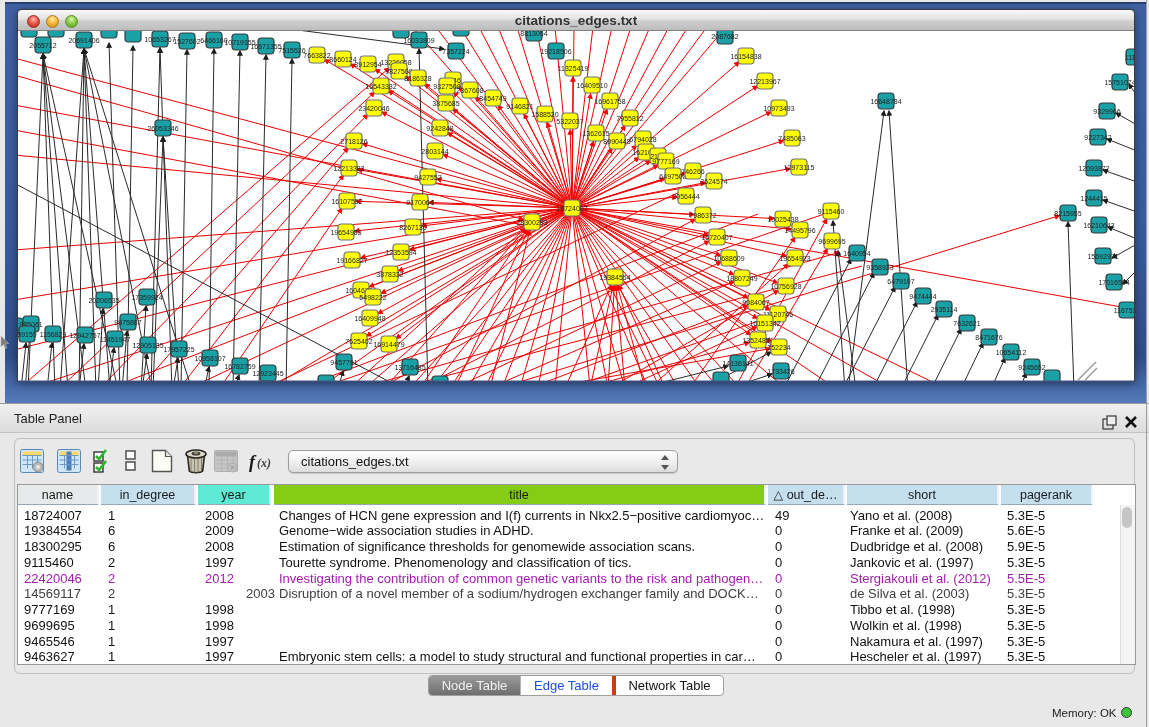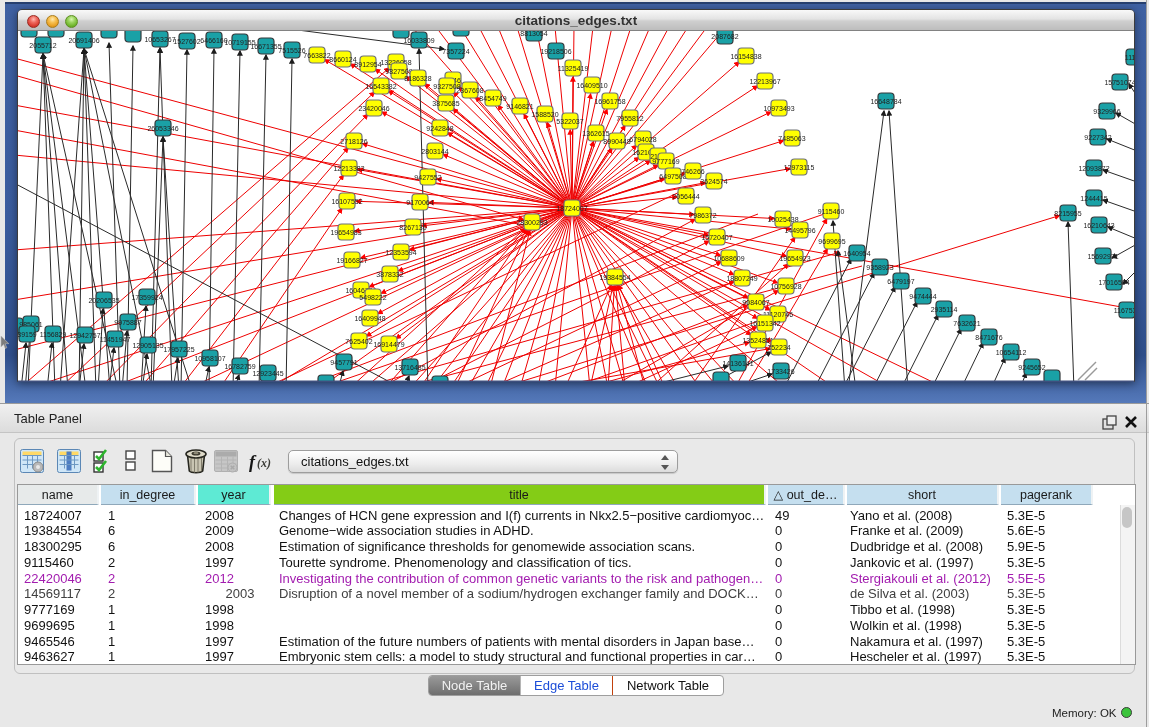--- a/index.html
+++ b/index.html
@@ -643,21 +643,21 @@
       <div style="position:absolute;left:90px;width:94px;top:0;text-align:left;overflow:hidden;white-space:nowrap;">2</div>
       <div style="position:absolute;left:187px;width:70px;top:0;text-align:left;overflow:hidden;white-space:nowrap;">2012</div>
       <div style="position:absolute;left:261px;width:492px;top:0;text-align:left;overflow:hidden;white-space:nowrap;">Investigating the contribution of common genetic variants to the risk and pathogen…</div>
       <div style="position:absolute;left:757px;width:72px;top:0;text-align:left;overflow:hidden;white-space:nowrap;">0</div>
       <div style="position:absolute;left:832px;width:152px;top:0;text-align:left;overflow:hidden;white-space:nowrap;">Stergiakouli et al. (2012)</div>
       <div style="position:absolute;left:989px;width:86px;top:0;text-align:left;overflow:hidden;white-space:nowrap;">5.5E-5</div>
     </div>
     <div style="position:absolute;left:0;top:101.2px;width:1100px;height:16px;line-height:16px;font-size:13px;color:#404040;">
       <div style="position:absolute;left:6px;width:78px;top:0;text-align:left;overflow:hidden;white-space:nowrap;">14569117</div>
       <div style="position:absolute;left:90px;width:94px;top:0;text-align:left;overflow:hidden;white-space:nowrap;">2</div>
-      <div style="position:absolute;left:187px;width:70px;top:0;text-align:center;overflow:hidden;white-space:nowrap;">2003</div>
+      <div style="position:absolute;left:187px;width:70px;top:0;text-align:right;overflow:hidden;white-space:nowrap;">2003</div>
       <div style="position:absolute;left:261px;width:492px;top:0;text-align:left;overflow:hidden;white-space:nowrap;">Disruption of a novel member of a sodium/hydrogen exchanger family and DOCK…</div>
       <div style="position:absolute;left:757px;width:72px;top:0;text-align:left;overflow:hidden;white-space:nowrap;">0</div>
       <div style="position:absolute;left:832px;width:152px;top:0;text-align:left;overflow:hidden;white-space:nowrap;">de Silva et al. (2003)</div>
       <div style="position:absolute;left:989px;width:86px;top:0;text-align:left;overflow:hidden;white-space:nowrap;">5.3E-5</div>
     </div>
     <div style="position:absolute;left:0;top:117.0px;width:1100px;height:16px;line-height:16px;font-size:13px;color:#111;">
       <div style="position:absolute;left:6px;width:78px;top:0;text-align:left;overflow:hidden;white-space:nowrap;">9777169</div>
       <div style="position:absolute;left:90px;width:94px;top:0;text-align:left;overflow:hidden;white-space:nowrap;">1</div>
       <div style="position:absolute;left:187px;width:70px;top:0;text-align:left;overflow:hidden;white-space:nowrap;">1998</div>
       <div style="position:absolute;left:757px;width:72px;top:0;text-align:left;overflow:hidden;white-space:nowrap;">0</div>
@@ -669,42 +669,41 @@
       <div style="position:absolute;left:90px;width:94px;top:0;text-align:left;overflow:hidden;white-space:nowrap;">1</div>
       <div style="position:absolute;left:187px;width:70px;top:0;text-align:left;overflow:hidden;white-space:nowrap;">1998</div>
       <div style="position:absolute;left:757px;width:72px;top:0;text-align:left;overflow:hidden;white-space:nowrap;">0</div>
       <div style="position:absolute;left:832px;width:152px;top:0;text-align:left;overflow:hidden;white-space:nowrap;">Wolkin et al. (1998)</div>
       <div style="position:absolute;left:989px;width:86px;top:0;text-align:left;overflow:hidden;white-space:nowrap;">5.3E-5</div>
     </div>
     <div style="position:absolute;left:0;top:148.5px;width:1100px;height:16px;line-height:16px;font-size:13px;color:#111;">
       <div style="position:absolute;left:6px;width:78px;top:0;text-align:left;overflow:hidden;white-space:nowrap;">9465546</div>
       <div style="position:absolute;left:90px;width:94px;top:0;text-align:left;overflow:hidden;white-space:nowrap;">1</div>
       <div style="position:absolute;left:187px;width:70px;top:0;text-align:left;overflow:hidden;white-space:nowrap;">1997</div>
-      <div style="position:absolute;left:261px;width:492px;top:0;text-align:left;overflow:hidden;white-space:nowrap;">Estimation of the future numbers of patients with mental disorders in Japan base…</div>
       <div style="position:absolute;left:757px;width:72px;top:0;text-align:left;overflow:hidden;white-space:nowrap;">0</div>
       <div style="position:absolute;left:832px;width:152px;top:0;text-align:left;overflow:hidden;white-space:nowrap;">Nakamura et al. (1997)</div>
       <div style="position:absolute;left:989px;width:86px;top:0;text-align:left;overflow:hidden;white-space:nowrap;">5.3E-5</div>
     </div>
     <div style="position:absolute;left:0;top:164.2px;width:1100px;height:16px;line-height:16px;font-size:13px;color:#111;">
       <div style="position:absolute;left:6px;width:78px;top:0;text-align:left;overflow:hidden;white-space:nowrap;">9463627</div>
       <div style="position:absolute;left:90px;width:94px;top:0;text-align:left;overflow:hidden;white-space:nowrap;">1</div>
       <div style="position:absolute;left:187px;width:70px;top:0;text-align:left;overflow:hidden;white-space:nowrap;">1997</div>
       <div style="position:absolute;left:261px;width:492px;top:0;text-align:left;overflow:hidden;white-space:nowrap;">Embryonic stem cells: a model to study structural and functional properties in car…</div>
       <div style="position:absolute;left:757px;width:72px;top:0;text-align:left;overflow:hidden;white-space:nowrap;">0</div>
       <div style="position:absolute;left:832px;width:152px;top:0;text-align:left;overflow:hidden;white-space:nowrap;">Hescheler et al. (1997)</div>
       <div style="position:absolute;left:989px;width:86px;top:0;text-align:left;overflow:hidden;white-space:nowrap;">5.3E-5</div>
     </div>
   <div class="abs" style="left:1102px;top:20px;width:15px;height:159px;background:#f4f4f4;border-left:1px solid #dcdcdc;"></div>
   <div class="abs" style="left:1104px;top:22px;width:10px;height:21px;background:#c6c6c6;border-radius:5px;"></div>
 </div>
 
 <div class="abs" style="left:428px;top:675px;width:296px;height:21px;border:1px solid #9e9e9e;border-radius:4px;background:#fff;font-size:13px;">
   <div class="abs" style="left:0;top:0;width:91px;height:19px;background:linear-gradient(#9a9a9a,#6e6e6e);border-radius:3px 0 0 3px;color:#f2f2f2;text-align:center;line-height:19px;">Node Table</div>
   <div class="abs" style="left:91px;top:0;width:92px;height:19px;border-left:1px solid #b5b5b5;color:#1d4ed8;text-align:center;line-height:19px;">Edge Table</div>
-  <div class="abs" style="left:183px;top:0;width:111px;height:19px;border-left:1px solid #c2410c;color:#111;text-align:center;line-height:19px;">Network Table</div>
+  <div class="abs" style="left:183px;top:0;width:111px;height:19px;border-left:4px solid #c2410c;color:#111;text-align:center;line-height:19px;">Network Table</div>
 </div>
 
 <div class="abs" style="left:1052px;top:707px;font-size:11.5px;color:#222;">Memory: OK</div>
 <div class="abs" style="left:1121px;top:707px;width:11px;height:11px;border-radius:50%;background:#3bc43b;border:1.5px solid #3c3c3c;"></div>
 <div class="abs" style="left:1146px;top:0;width:1px;height:727px;background:#9d9d9d;"></div>
 <svg class="abs" style="left:0px;top:336px;" width="10" height="14">
     <path d="M1,0 L1,11 L3.6,8.4 L5.2,12.4 L6.8,11.7 L5.2,7.8 L8.8,7.6 Z" fill="#7d7d7d" stroke="#bbb" stroke-width="0.6"></path>
   </svg>
 
 </body></html>

